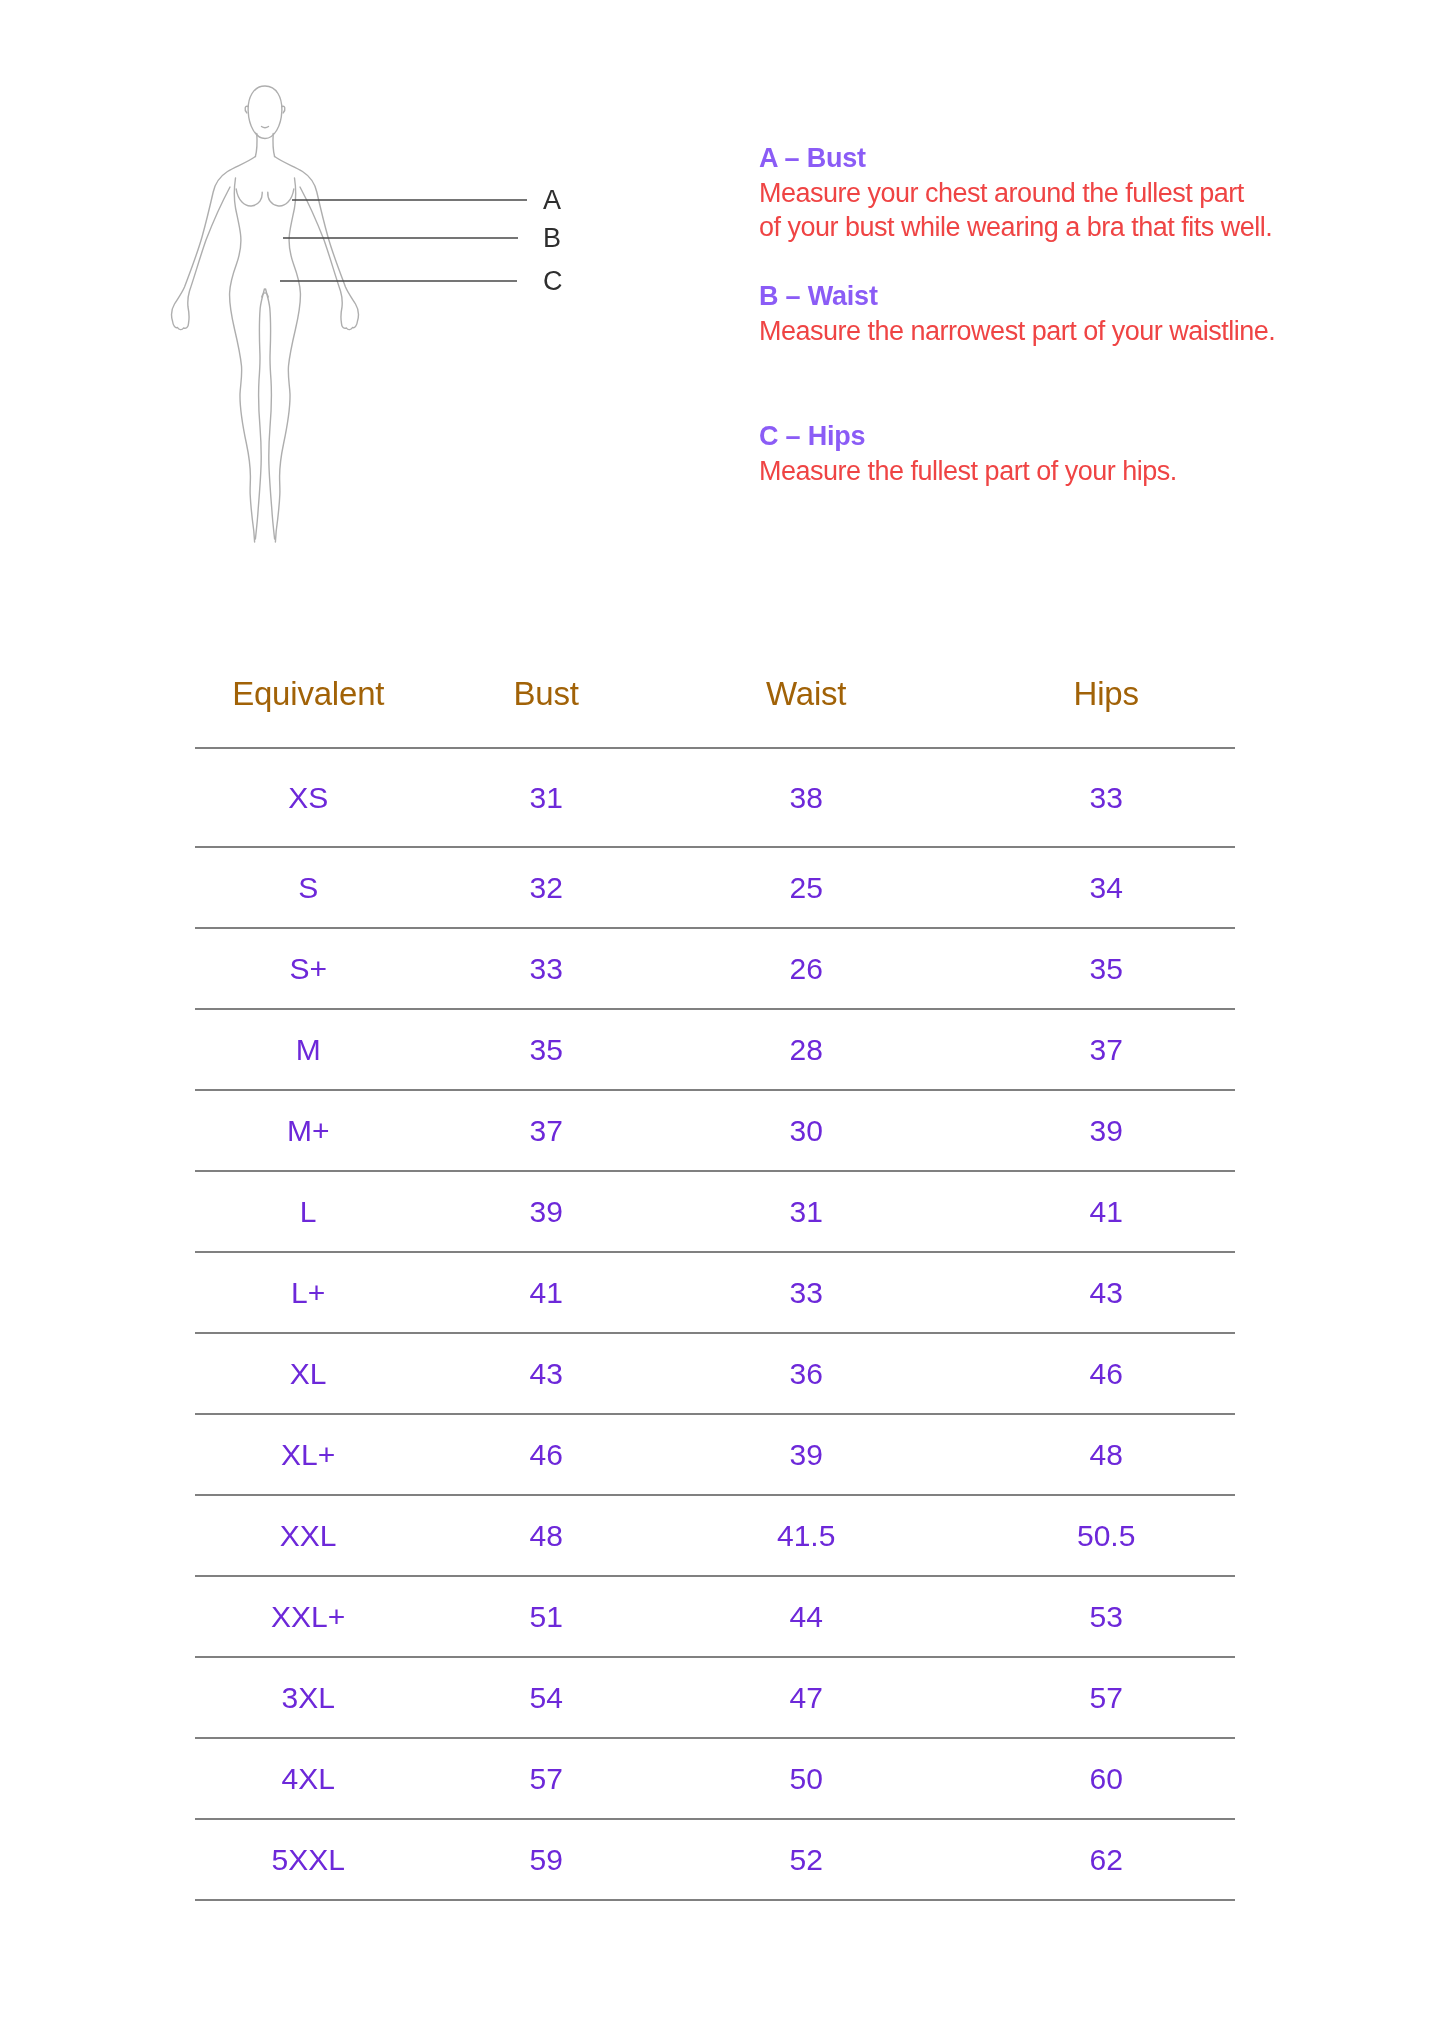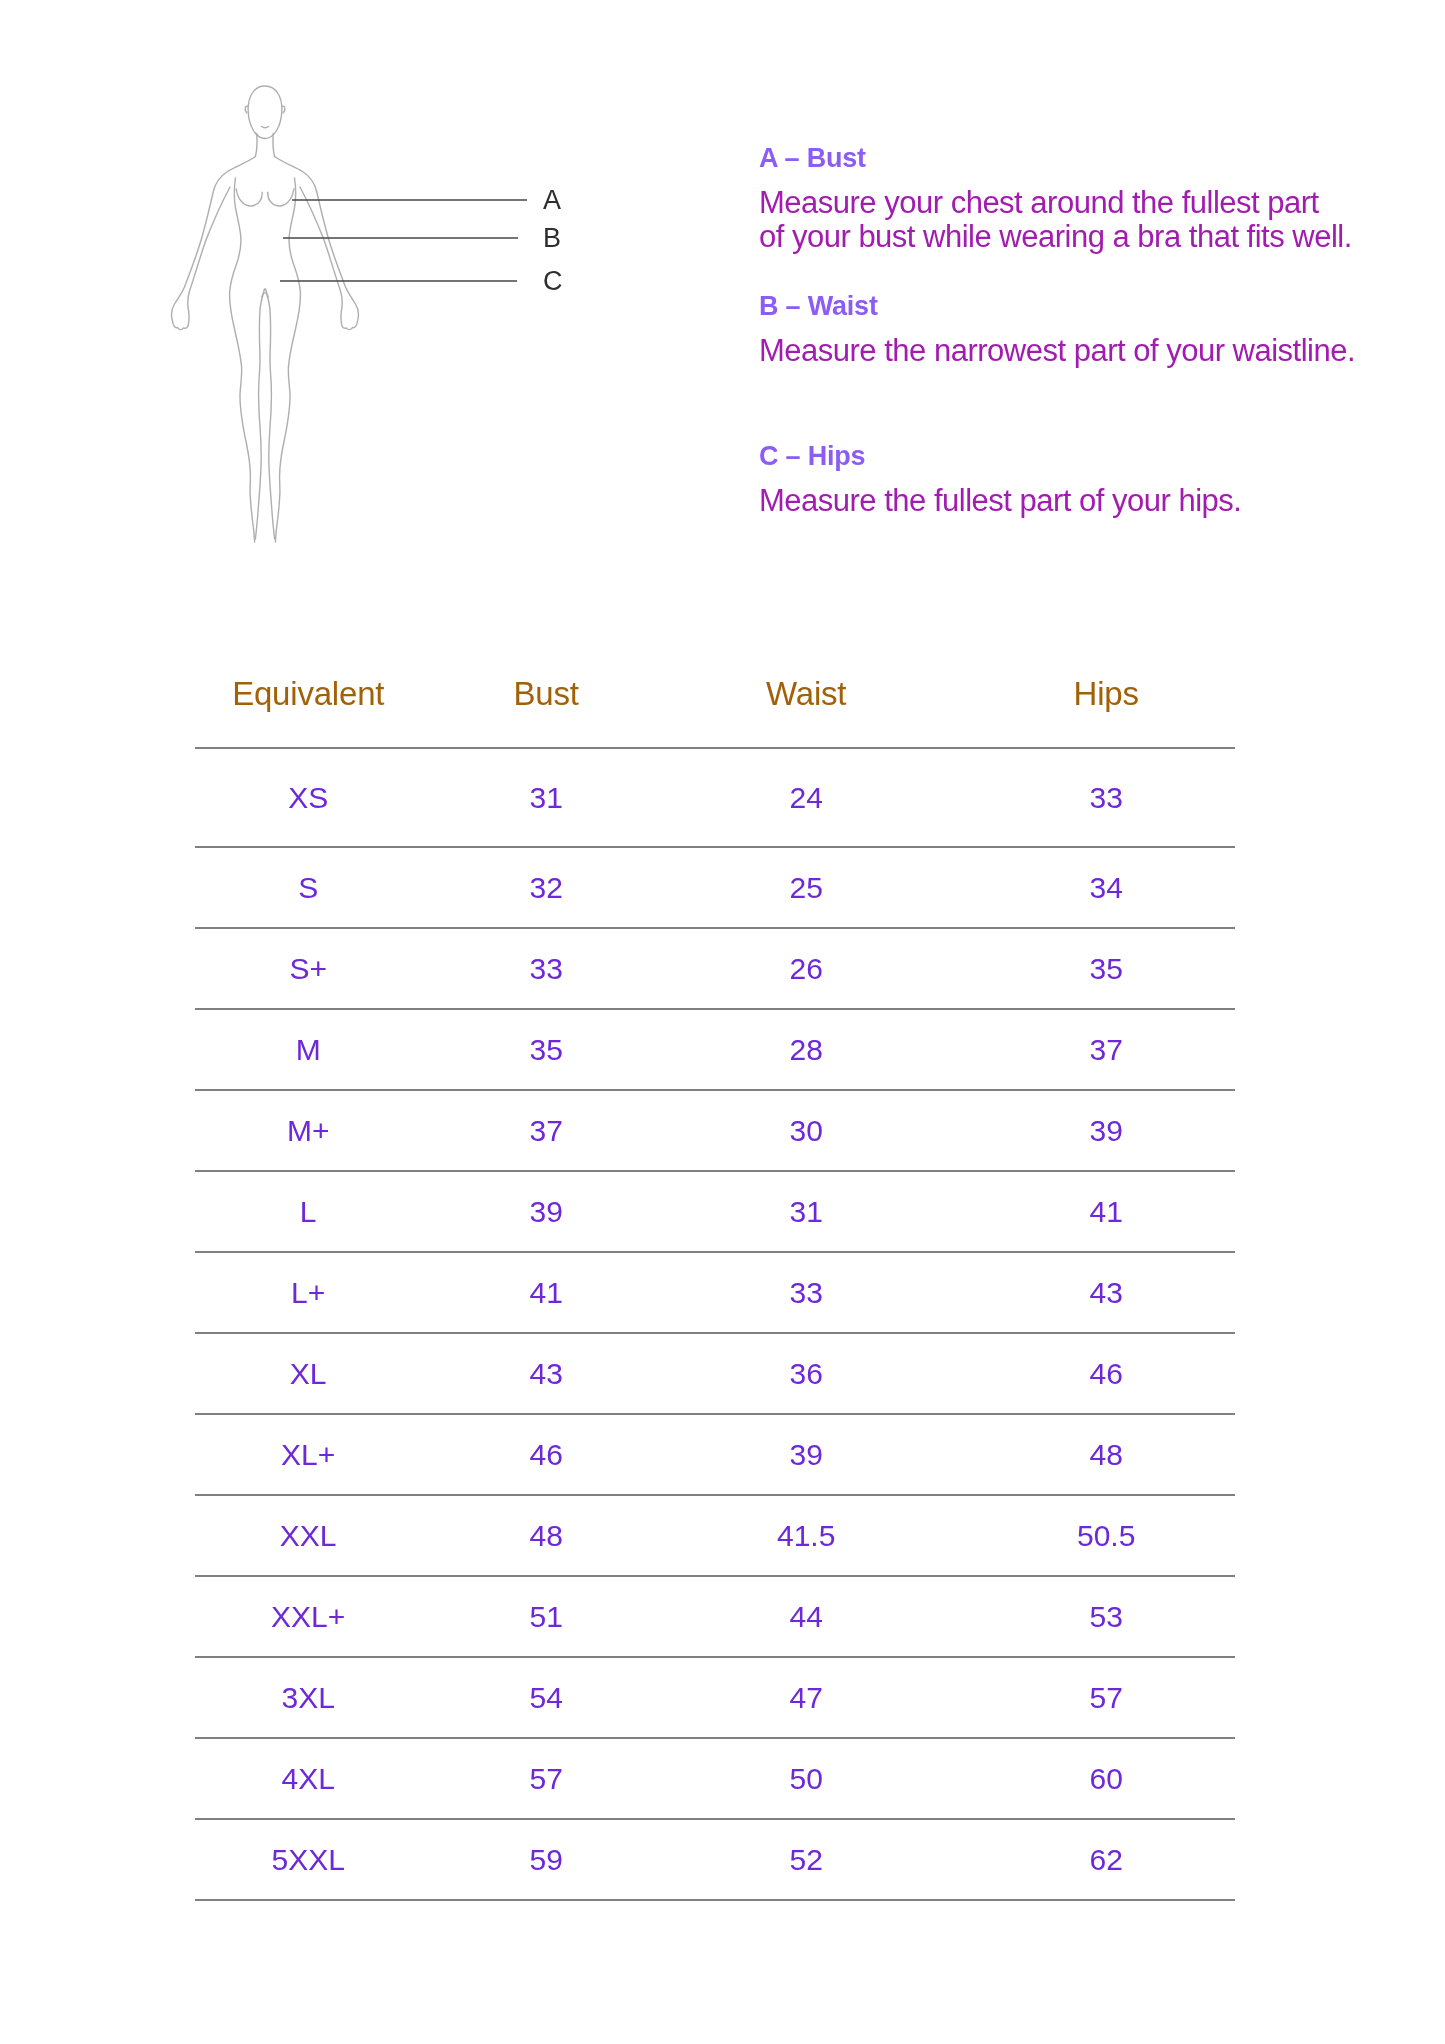--- a/index.html
+++ b/index.html
@@ -22,22 +22,22 @@
 
   
   .instructions { position:absolute; left:759px; top:142px; width:620px; }
   .instr-section + .instr-section { margin-top:36px; }
   .instr-section.gap-large { margin-top:72px; }
   .instr-heading {
     font-size:27px; font-weight:700; line-height:32px;
     color:#8b5cf6; letter-spacing:-0.2px;
   }
   .instr-text {
-    margin-top:12px; font-size:31px; font-weight:400; line-height:34px;
-    color:#a21caf; letter-spacing:-0.5px; white-space:pre-line;
+    margin-top:2px; font-size:27px; font-weight:400; line-height:34px;
+    color:#ef4444; letter-spacing:-0.5px; white-space:pre-line;
   }
 
   
   .size-table-wrap { position:absolute; left:195px; top:640px; width:1040px; }
   table.size-table {
     width:100%; border-collapse:collapse; table-layout:fixed;
   }
   .size-table th {
     height:108px; vertical-align:middle; text-align:center;
     font-size:33px; font-weight:400; color:#a16207;
@@ -126,21 +126,21 @@
           <th>Equivalent</th>
           <th>Bust</th>
           <th>Waist</th>
           <th>Hips</th>
         </tr>
       </thead>
       <tbody id="size-tbody">
           <tr>
             <td>XS</td>
             <td>31</td>
-            <td>24</td>
+            <td>38</td>
             <td>33</td>
           </tr>
           <tr>
             <td>S</td>
             <td>32</td>
             <td>25</td>
             <td>34</td>
           </tr>
           <tr>
             <td>S+</td>

